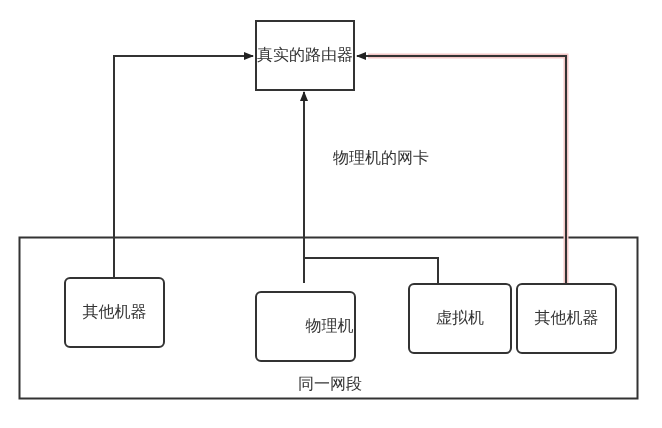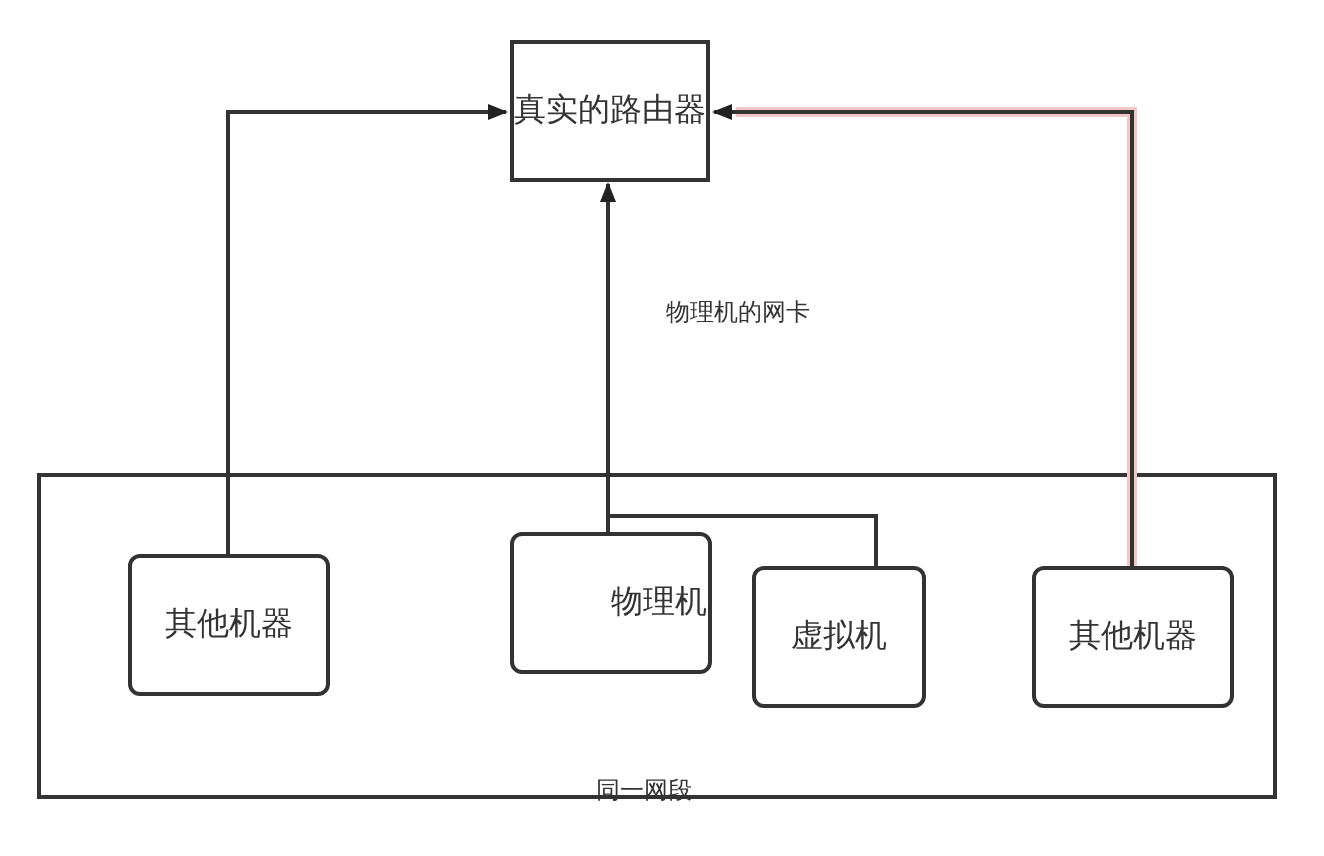--- a/index.html
+++ b/index.html
@@ -3,21 +3,21 @@
   <meta charset="utf-8">
   <style>
     html, body { margin: 0; padding: 0; background: #ffffff; }
     body { width: 662px; height: 428px; position: relative; overflow: hidden;
            font-family: "DejaVu Sans", sans-serif; }
     #canvas { position: absolute; left: 0; top: 0; }
     .box { position: absolute; box-sizing: border-box; border: 2px solid #333333;
            background: #ffffff; display: flex; align-items: center; justify-content: center;
            font-size: 16px; color: #333333; }
     .rounded { border-radius: 6px; }
-    .label { position: absolute; font-size: 12px; color: #333333; white-space: nowrap; }
+    .label { position: absolute; font-size: 16px; color: #333333; white-space: nowrap; }
   </style>
 </head>
 <body>
 
 <svg id="canvas" width="662" height="428">
   <defs>
     <marker id="arrow" markerWidth="10" markerHeight="10" refX="9" refY="5" orient="auto" markerUnits="userSpaceOnUse">
       <path d="M0,1 L10,5 L0,9 Z" fill="#222222"></path>
     </marker>
   </defs>
@@ -37,25 +37,25 @@
 <div class="box" style="left:255px; top:20px; width:100px; height:71px;">
   <span>真实的路由器</span>
 </div>
 
 <div class="label" style="left:333px; top:148px;">物理机的网卡</div>
 
 <div class="box rounded" style="left:64px; top:277px; width:101px; height:71px;">
   <span>其他机器</span>
 </div>
 
-<div class="box rounded" style="left:255px; top:266px; width:101px; height:71px;padding-left:48px;">
+<div class="box rounded" style="left:255px; top:291px; width:101px; height:71px;padding-left:48px;">
   <span>物理机</span>
 </div>
 
-<div class="box rounded" style="left:376px; top:283px; width:87px; height:71px;text-align:center;">
+<div class="box rounded" style="left:408px; top:283px; width:104px; height:71px;text-align:center;">
   <span>虚拟机</span>
 </div>
 
 <div class="box rounded" style="left:516px; top:283px; width:101px; height:71px;">
   <span>其他机器</span>
 </div>
 
-<div class="label" style="left:298px; top:374px;margin-top:13px;">同一网段</div>
+<div class="label" style="left:298px; top:374px;">同一网段</div>
 
 </body></html>

